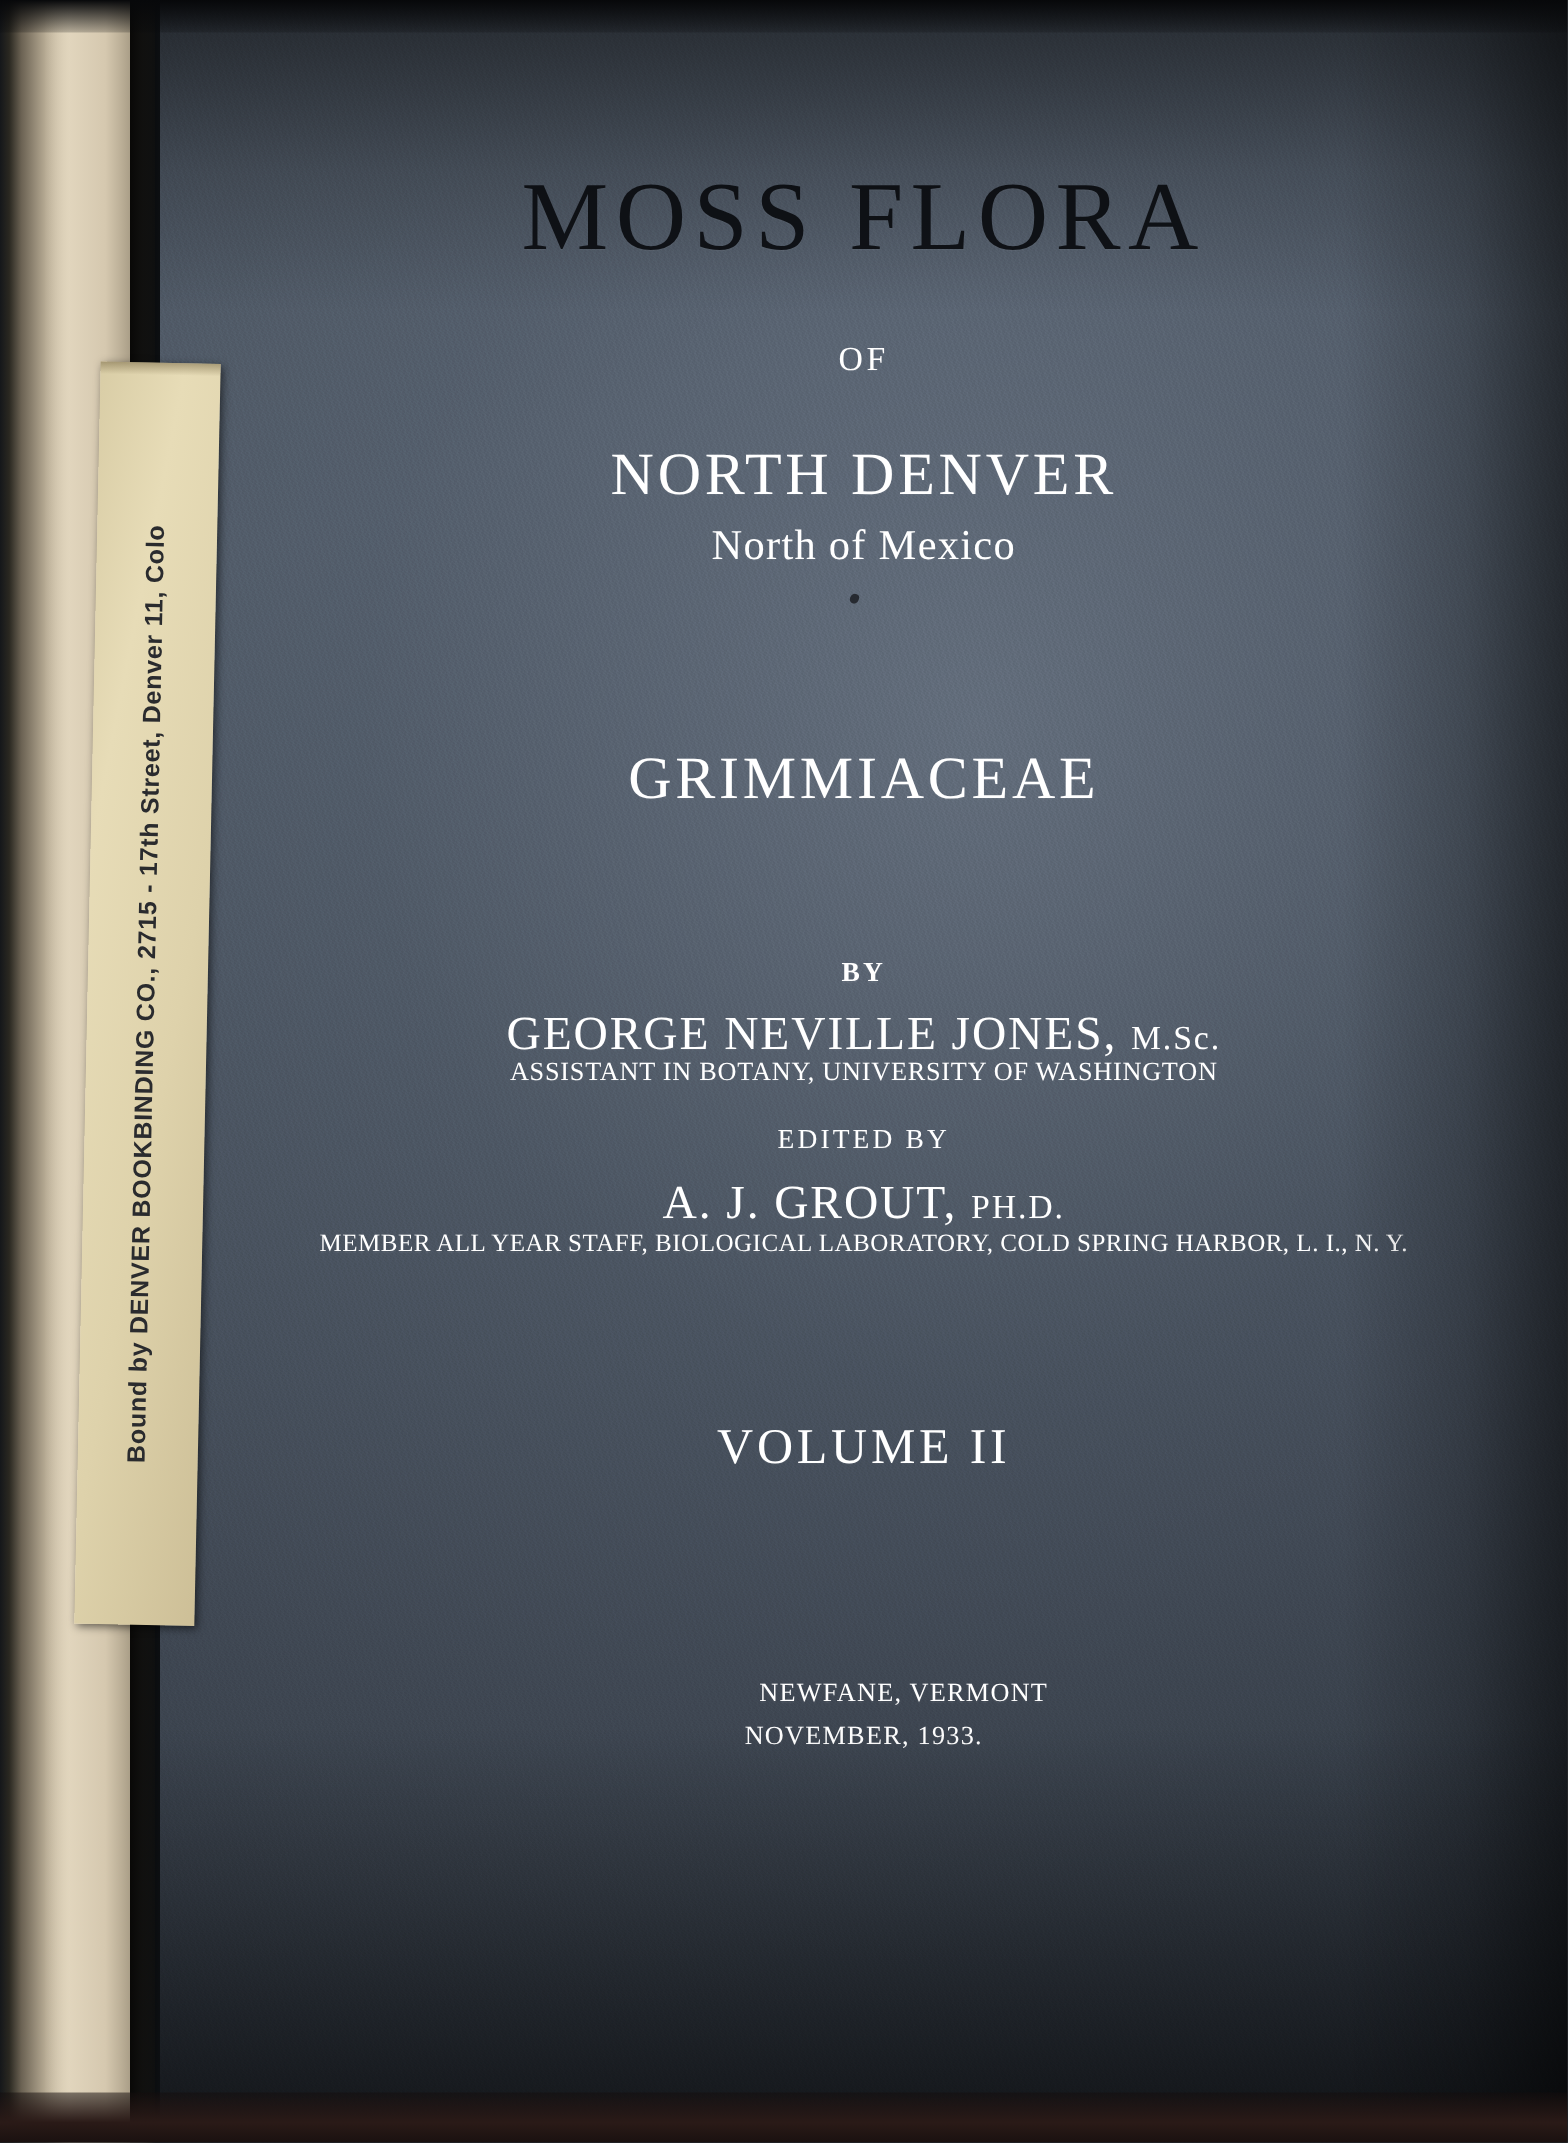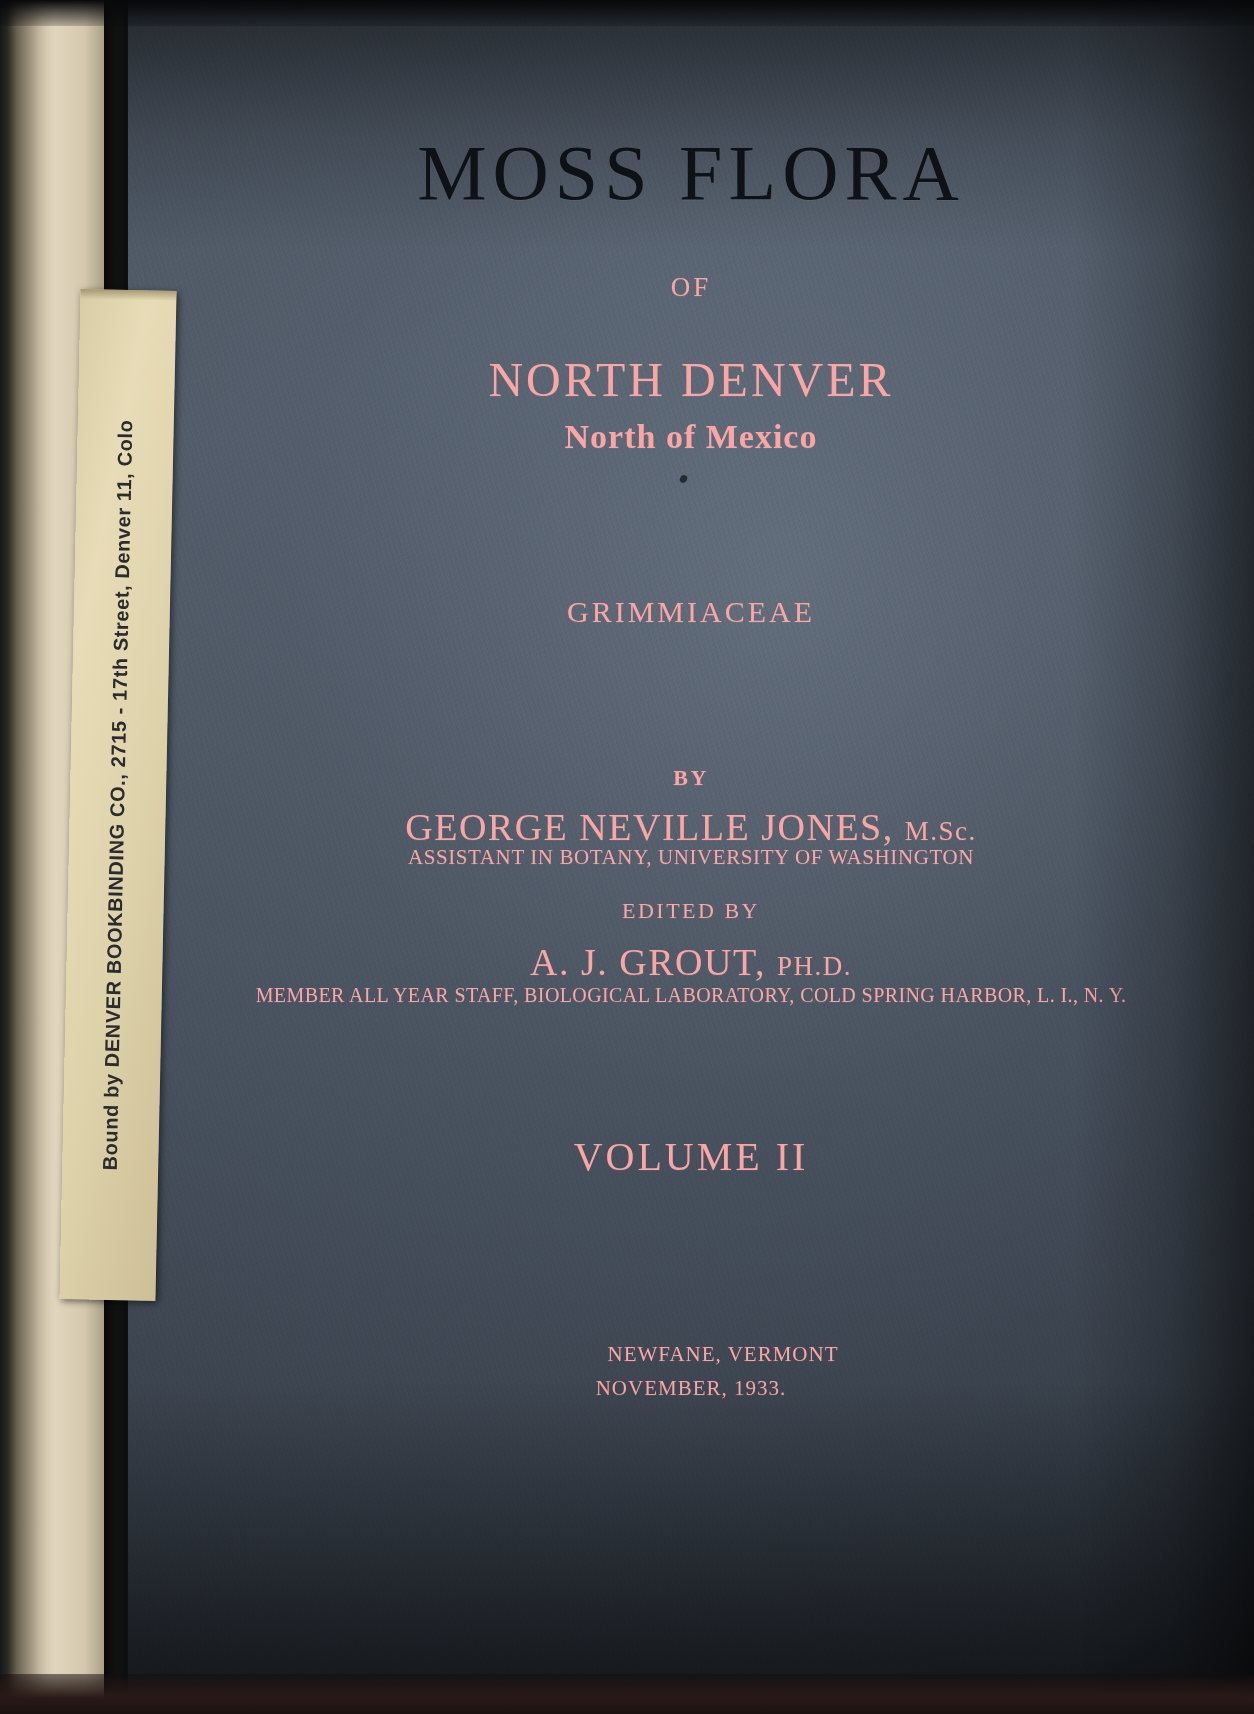--- a/index.html
+++ b/index.html
@@ -150,21 +150,21 @@
     position: absolute;
     left: 128px; top: 0;
     width: 1126px; height: 1714px;
     color: #15181d;
     text-align: center;
   }
   .t {
     position: absolute;
     left: 0; width: 100%;
     text-shadow: 0 1px 1px rgba(255,255,255,0.06);
-    color: #fca5a5;
+    color: #ffffff;
   }
   .main-title {
     top: 128px;
     font-size: 78px;
     letter-spacing: 6px;
     font-weight: 400;
     color: #101318;
   }
   .of-line {
     top: 272px;
@@ -173,25 +173,24 @@
   }
   .na-line {
     top: 352px;
     font-size: 48px;
     letter-spacing: 3px;
   }
   .north-of-mexico {
     top: 418px;
     font-size: 34px;
     letter-spacing: 1px;
-    font-weight: bold;
   }
   .family {
     top: 595px;
-    font-size: 30px;
+    font-size: 48px;
     letter-spacing: 3px;
   }
   .by-line {
     top: 765px;
     font-size: 22px;
     letter-spacing: 2.5px;
     font-weight: bold;
   }
   .author {
     top: 805px;

